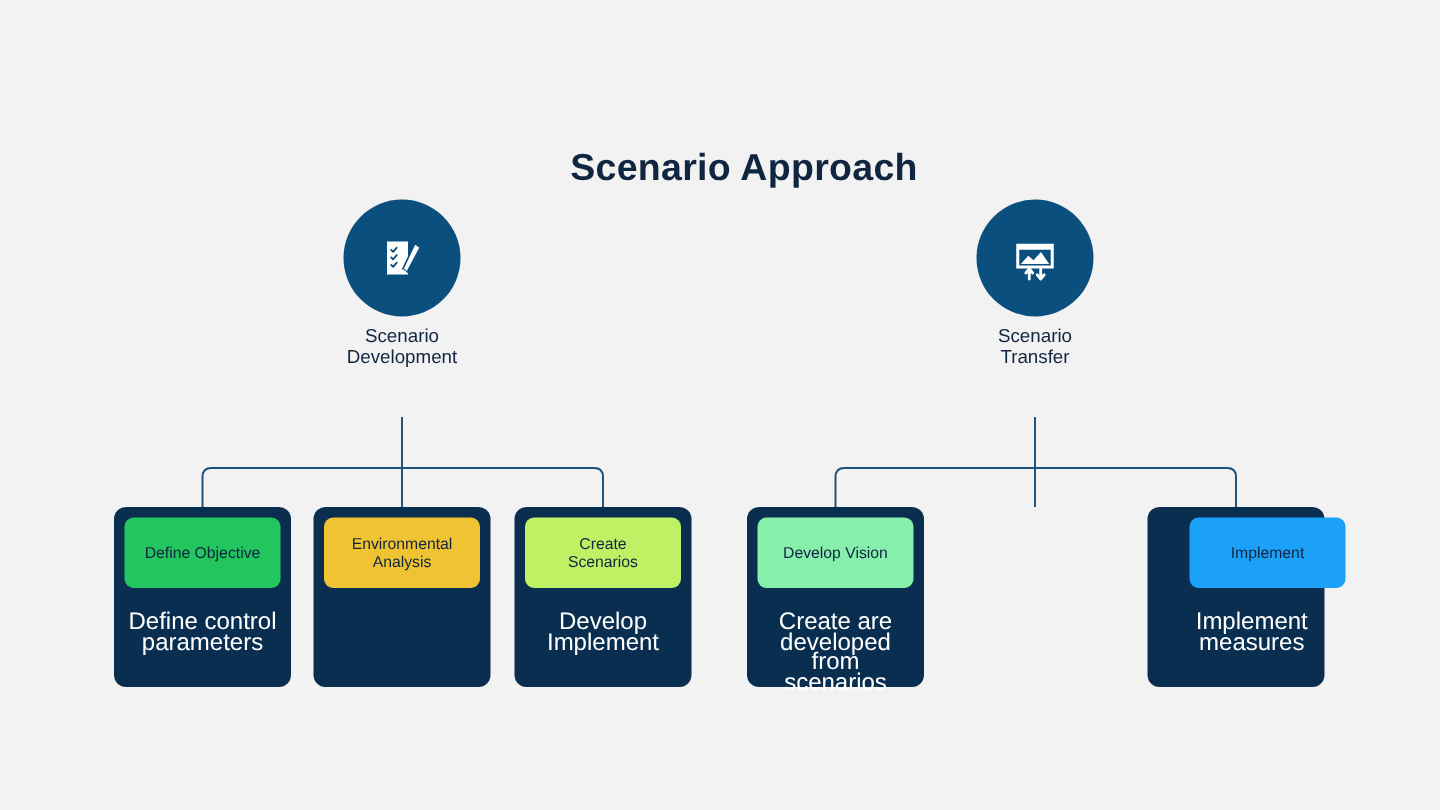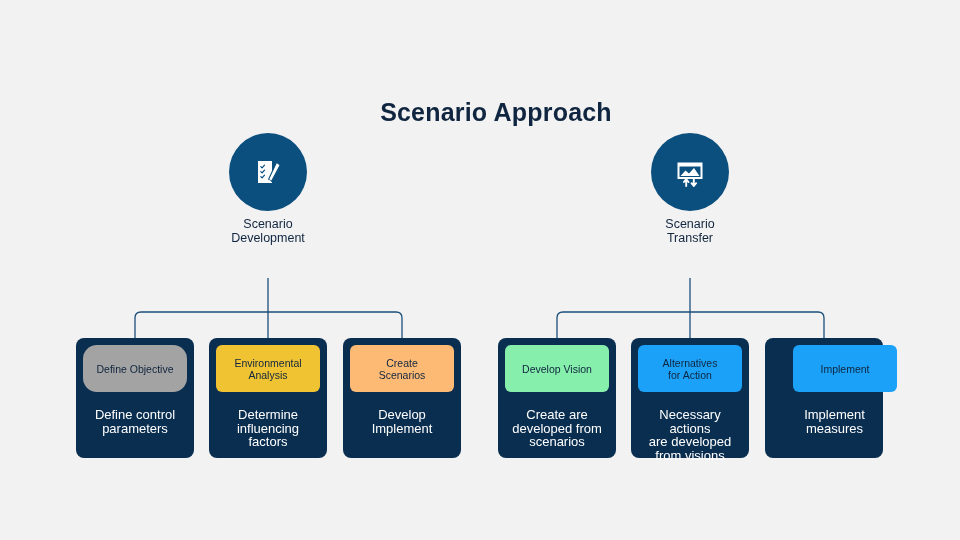--- a/index.html
+++ b/index.html
@@ -97,21 +97,21 @@
     font-size: 10.5px;
     line-height: 12px;
     color: #10253f;
     white-space: pre-line;
     padding: 0 4px;
   }
 
   .card-body {
     margin-top: 16px;
     text-align: center;
-    font-size: 13px;
+    font-size: 16px;
     line-height: 13.5px;
     color: #ffffff;
     white-space: pre-line;
     padding: 0 2px;
   }
 
   .card.c0 { left: 76px; }
   .card.c1 { left: 209px; }
   .card.c2 { left: 343px; }
   .card.c3 { left: 498px; }
@@ -165,53 +165,44 @@
         <path d="M13.2 31 V25.2 M13.2 24.2 L10.9 27.0 M13.2 24.2 L15.5 27.0" fill="none" stroke="#ffffff" stroke-width="1.9" stroke-linecap="round" stroke-linejoin="round"></path>
 
         <path d="M20.8 24.2 V30.0 M20.8 31 L18.5 28.2 M20.8 31 L23.1 28.2" fill="none" stroke="#ffffff" stroke-width="1.9" stroke-linecap="round" stroke-linejoin="round"></path>
       </svg>
     </div>
     <div class="branch-label">Scenario
 Transfer</div>
   </div>
 
   <div class="card c0">
-    <div class="card-header" style="background: #a3a3a3; border-radius: 14px;">Define Objective</div>
+    <div class="card-header" style="background: #22c55e;">Define Objective</div>
     <div class="card-body">Define control
 parameters</div>
   </div>
 
   <div class="card c1">
     <div class="card-header" style="background: rgb(239, 195, 49);">Environmental
 Analysis</div>
-    <div class="card-body">Determine
-influencing factors</div>
   </div>
 
   <div class="card c2">
-    <div class="card-header" style="background: #fdba74;">Create
+    <div class="card-header" style="background: #bef264;">Create
 Scenarios</div>
     <div class="card-body">Develop
 Implement</div>
   </div>
 
   <div class="card c3">
     <div class="card-header" style="background: #86efac;">Develop Vision</div>
     <div class="card-body">Create are
 developed from
 scenarios</div>
   </div>
 
-  <div class="card c4">
-    <div class="card-header" style="background: rgb(27, 161, 247);">Alternatives
-for Action</div>
-    <div class="card-body">Necessary actions
-are developed
-from visions</div>
-  </div>
 
   <div class="card c5">
     <div class="card-header" style="background: rgb(27, 161, 247);">Implement</div>
     <div class="card-body">Implement
 measures</div>
   </div>
 
 </div>
 
 </body></html>

